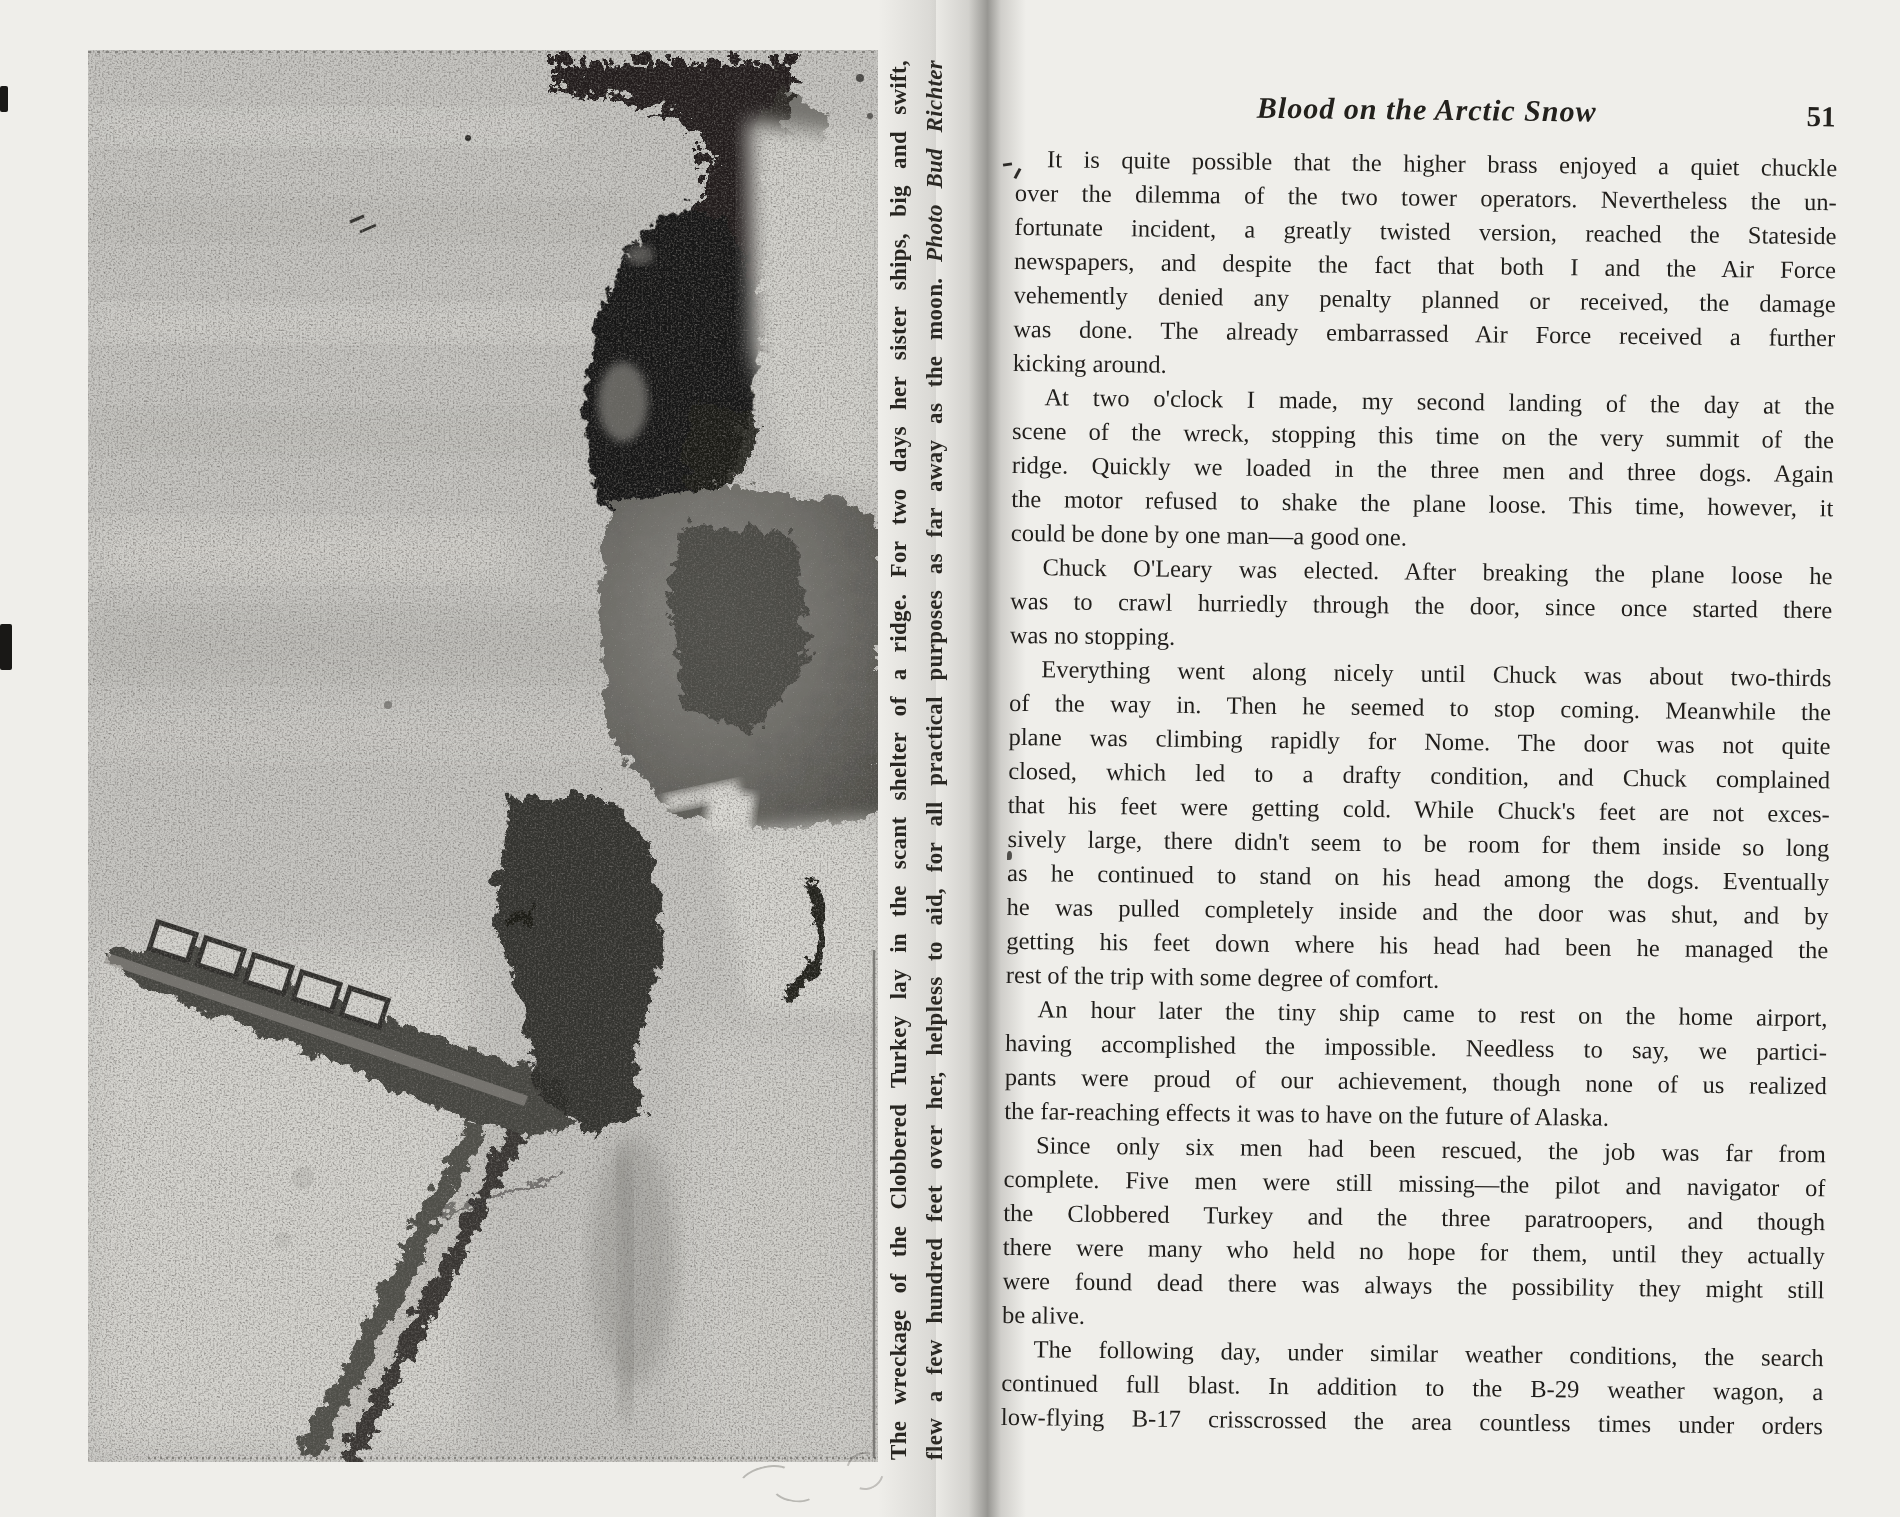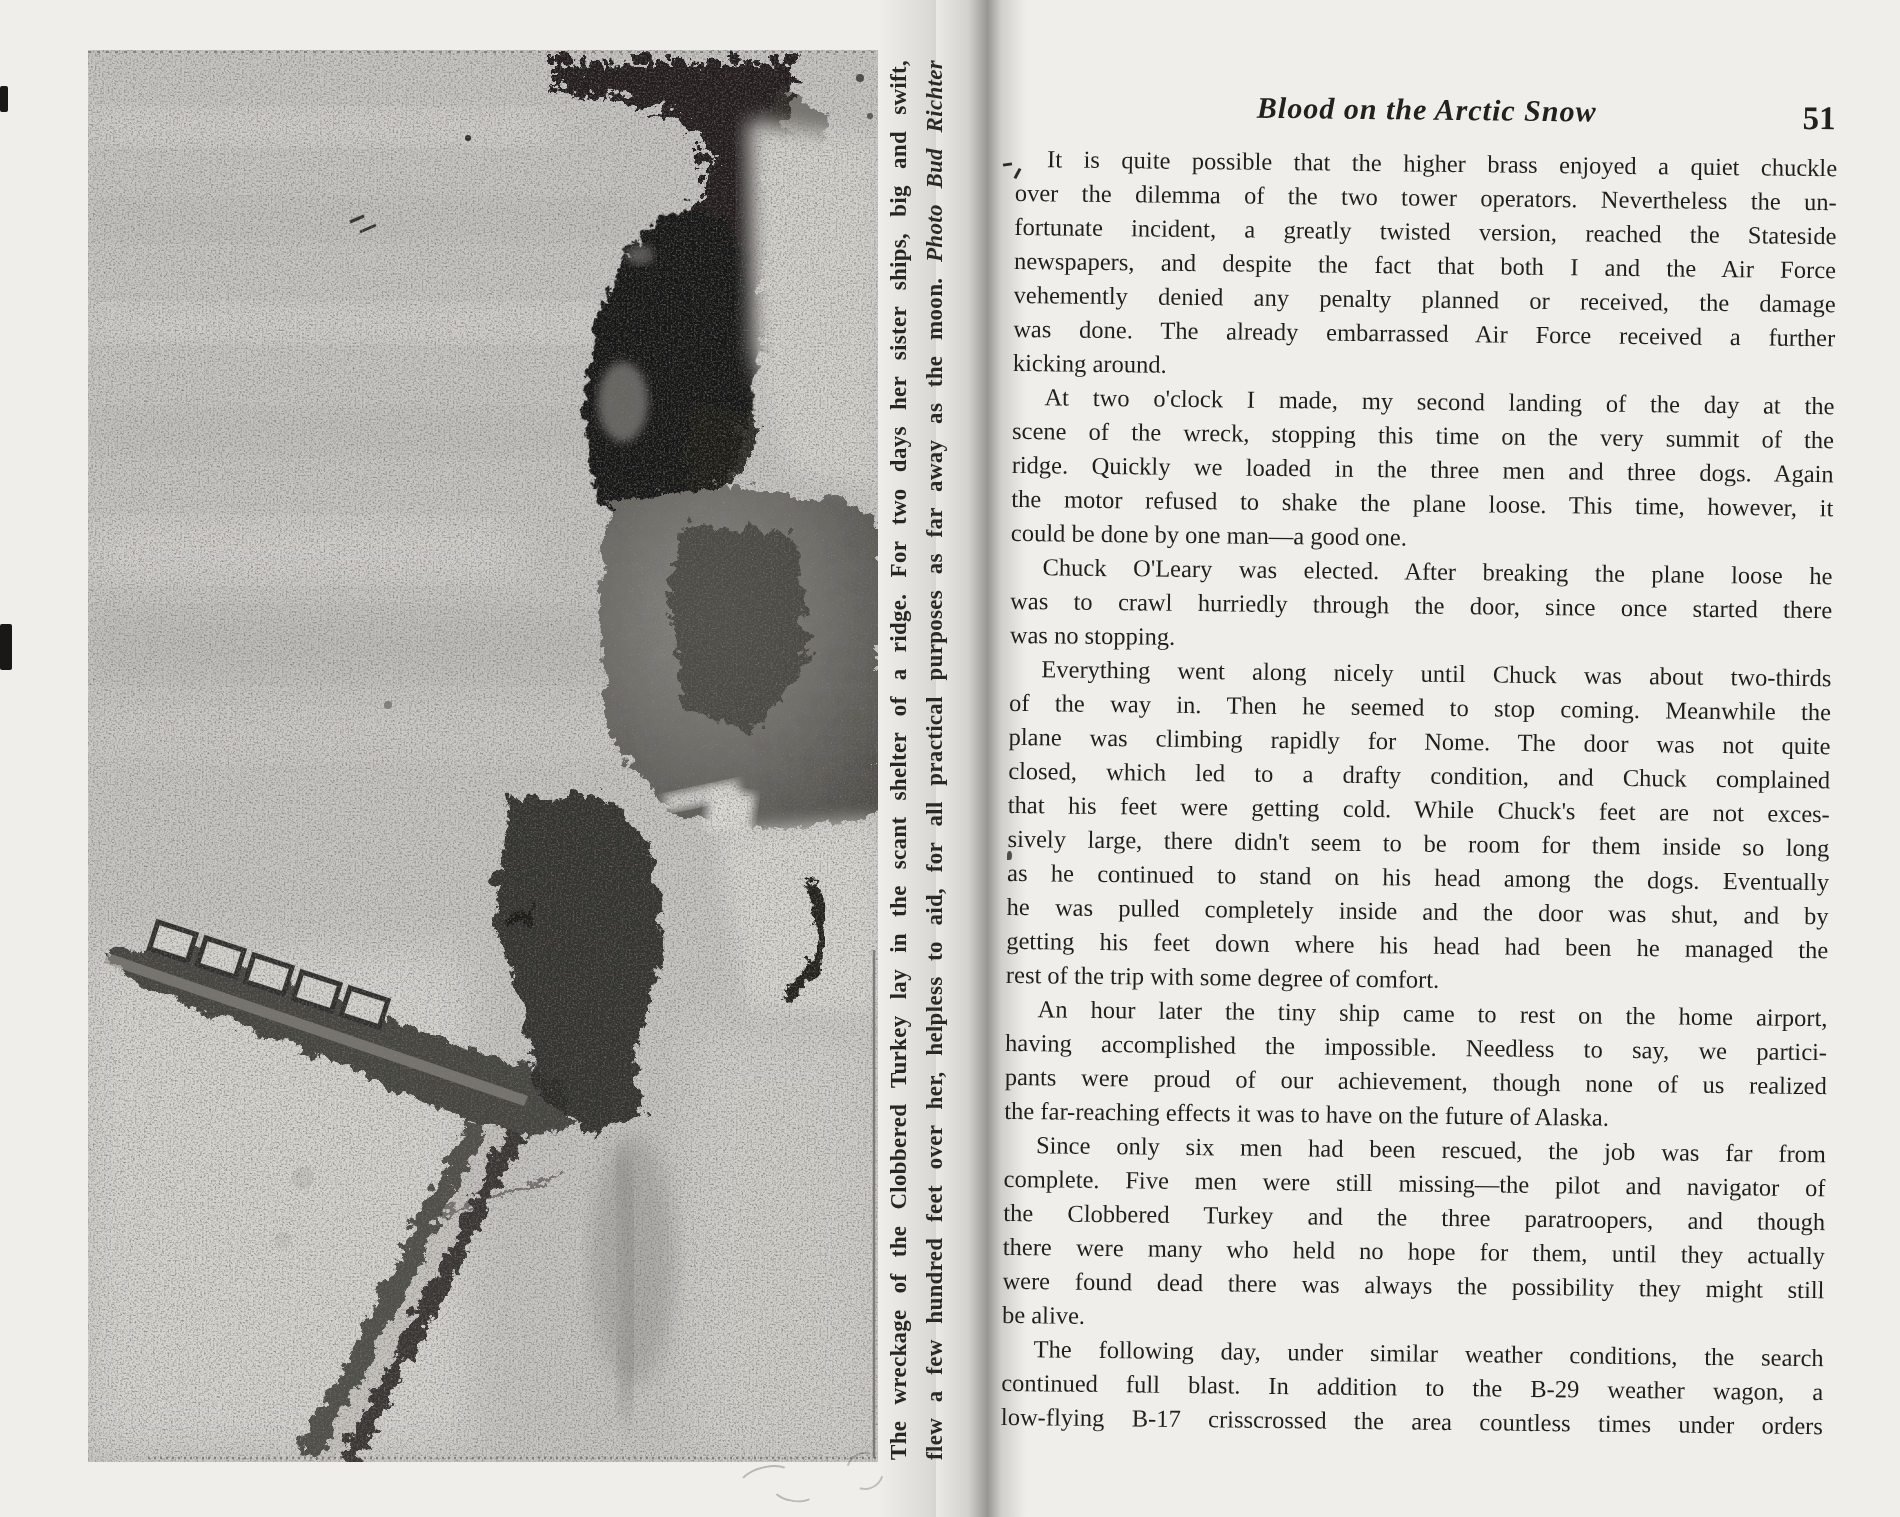--- a/index.html
+++ b/index.html
@@ -45,21 +45,21 @@
     position:absolute;left:1016px;top:88px;width:822px;
     transform:rotate(.65deg);transform-origin:top left;
   }
   .pr-header{position:relative;height:42px;margin-bottom:12px;}
   .running-head{
     text-align:center;font-style:italic;font-weight:bold;
     font-size:30px;letter-spacing:1px;color:#23211d;
   }
   .page-num{
     position:absolute;right:2px;top:3px;
-    font-weight:bold;font-size:33px;color:#23211d;
+    font-weight:bold;font-size:29px;color:#23211d;
   }
   .body-text{font-size:24.5px;line-height:34px;}
   .tline{
     text-align:justify;text-align-last:justify;
     height:34px;overflow:hidden;
   }
   .tline.end{text-align-last:left;}
   .tline.ind{text-indent:32px;}
   
   .edge-dash{position:absolute;background:#191816;border-radius:2px;}

